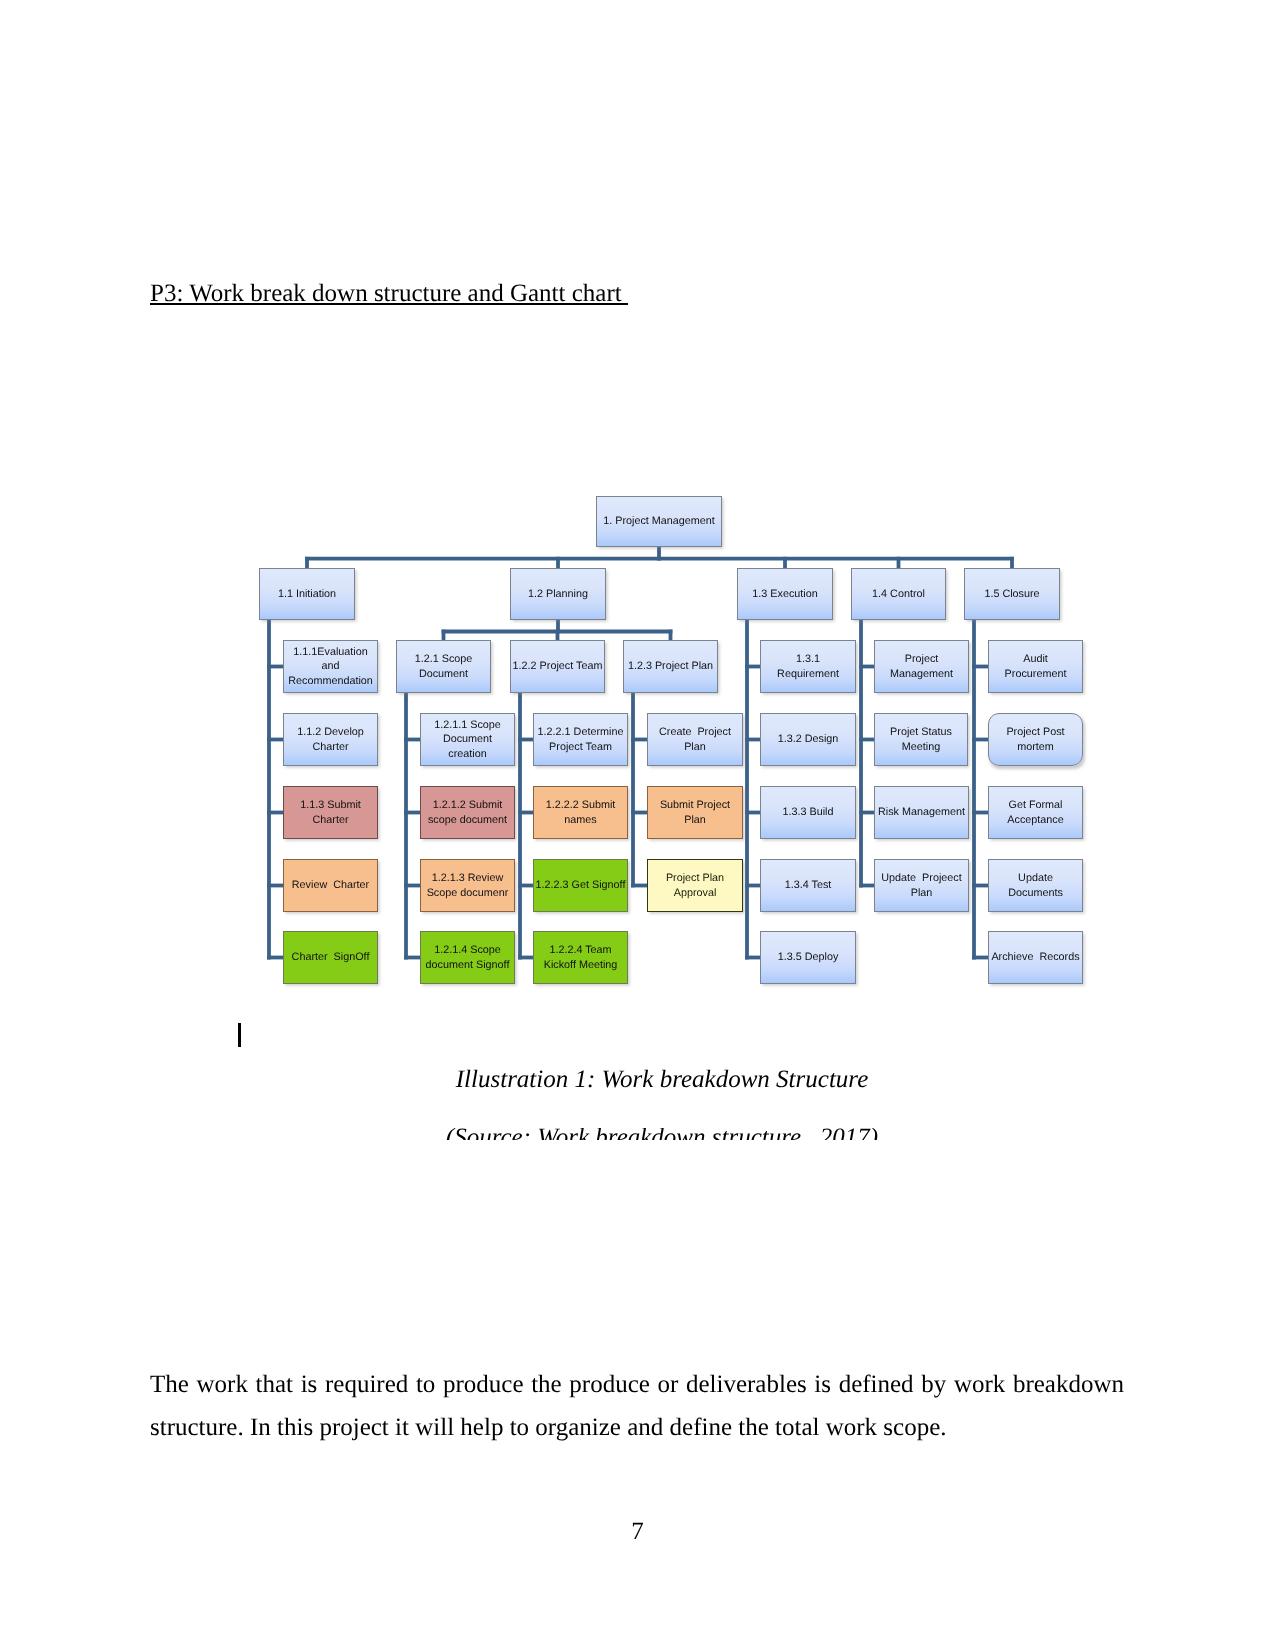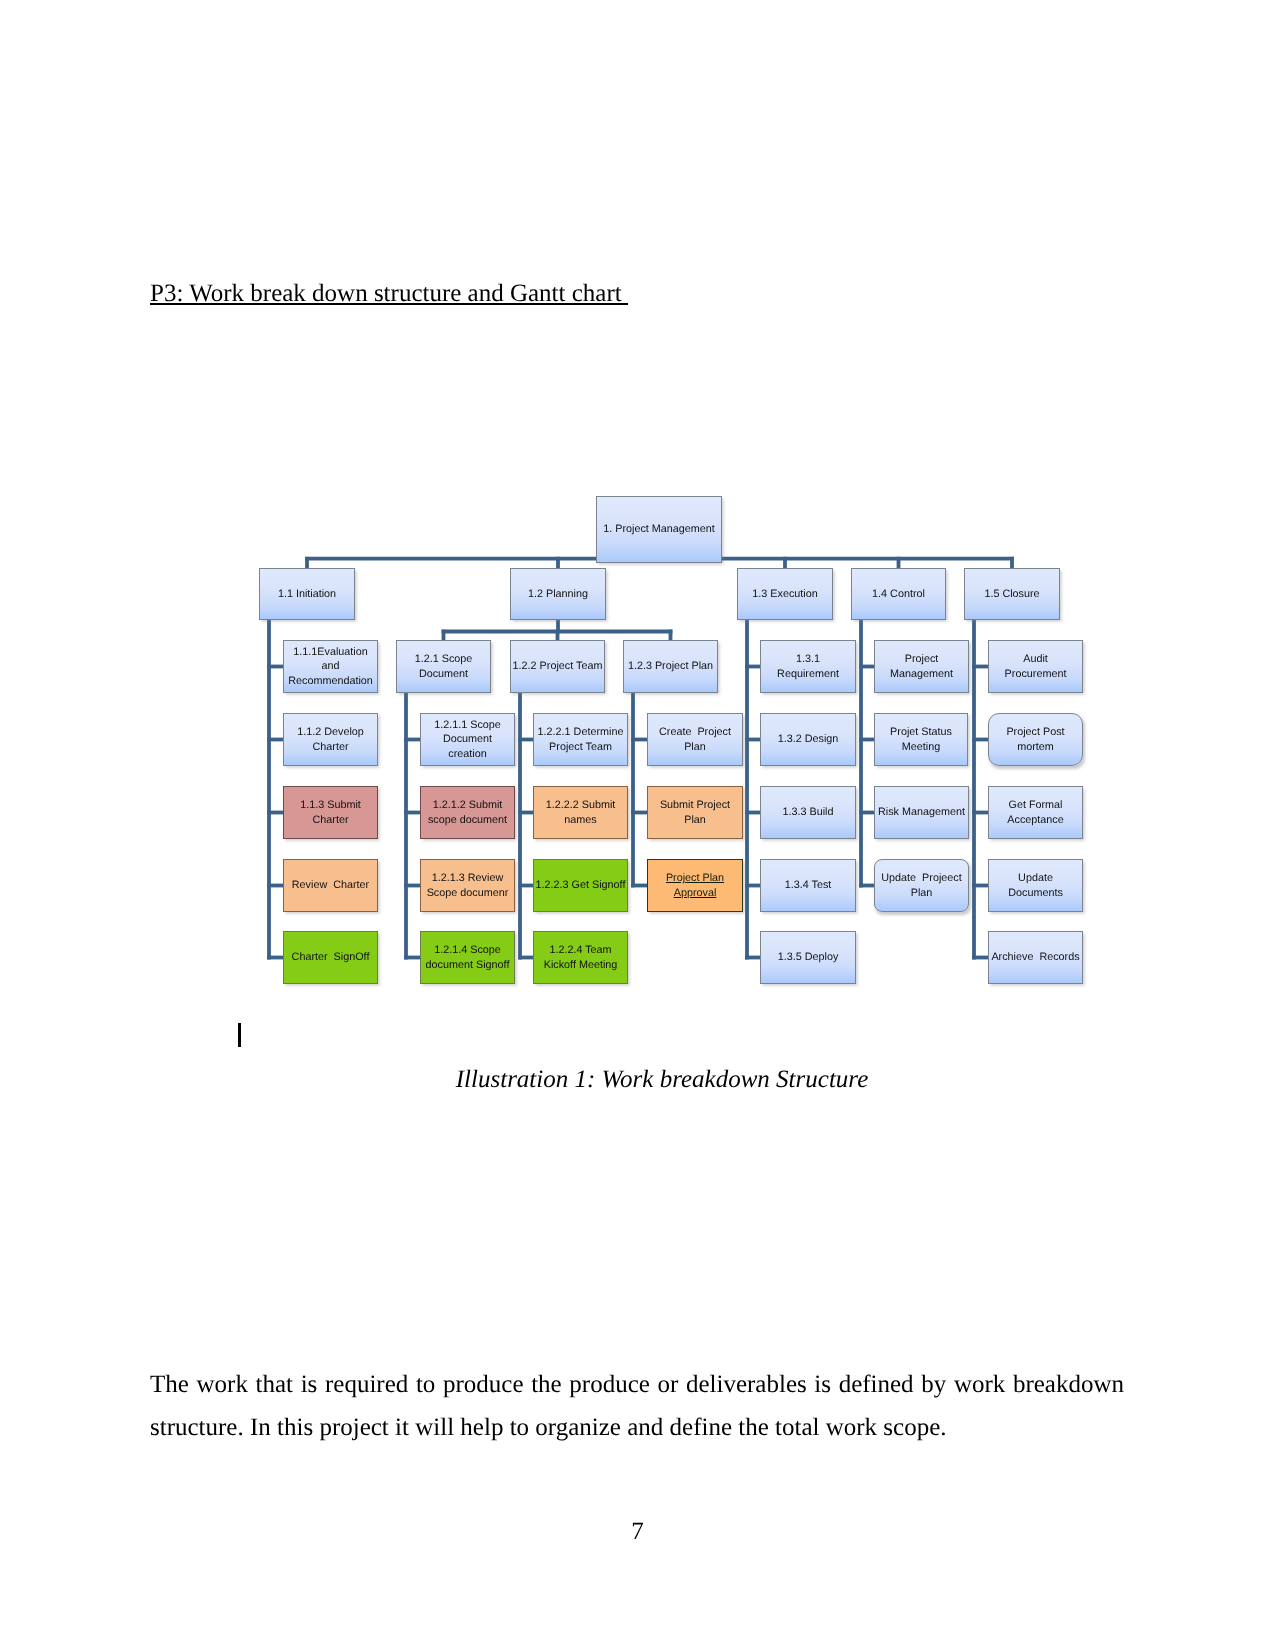--- a/index.html
+++ b/index.html
@@ -39,21 +39,21 @@
         -webkit-font-smoothing:antialiased;text-rendering:geometricPrecision;will-change:transform;
         border:1px solid #7b838f;
         box-shadow:1.6px 2.2px 3px rgba(125,125,130,.40);}
   .node span{display:block;padding:0 1px;}
   .n-blue{background:linear-gradient(180deg,#dfe9fc 0%,#d9e4fb 40%,#c7d9fb 75%,#aac9fb 100%);}
   .n-red{background:#d69795;border-color:#6e4b4a;}
   .n-orange{background:#f7be8e;border-color:#8a6240;}
   .n-green{background:#c3d397;border-color:#6e7a50;}
   .n-dark{background:#4e6223;border-color:#2e3a14;color:#141a06;}
 </style>
-<style>.n-blue{background:linear-gradient(180deg,#dfe9fc 0%,#d9e4fb 40%,#c7d9fb 75%,#aac9fb 100%);}.n-red{background:#d69795;}.n-orange{background:#f7be8e;}.n-green{background:#84cc16;}.n-dark{background:#fdba74;text-decoration:underline;}.node{border-color:#7b838f;}.n-red{border-color:#6e4b4a;}.n-orange{border-color:#8a6240;}.n-green{border-color:#6e7a50;}.n-dark{border-color:#2e3a14;}</style></head>
+<style>.n-blue{background:linear-gradient(180deg,#dfe9fc 0%,#d9e4fb 40%,#c7d9fb 75%,#aac9fb 100%);}.n-red{background:#d69795;}.n-orange{background:#f7be8e;}.n-green{background:#84cc16;}.n-dark{background:#fef9c3;}.node{border-color:#7b838f;}.n-red{border-color:#6e4b4a;}.n-orange{border-color:#8a6240;}.n-green{border-color:#6e7a50;}.n-dark{border-color:#2e3a14;}</style></head>
 <body>
 
 <div class="page">
 
 
   <p class="para" id="para-heading"><span class="u">P3: Work break down structure and Gantt chart </span></p>
 
   <div id="wbs">
       <svg id="wbs-lines" width="1275" height="1650">
         <line x1="659" y1="547" x2="659" y2="558.7" stroke="#3c6189" stroke-width="3.8" stroke-linecap="square"></line>
@@ -99,21 +99,21 @@
         <line x1="520" y1="739.5" x2="533" y2="739.5" stroke="#3c6189" stroke-width="3.8" stroke-linecap="square"></line>
         <line x1="520" y1="812.5" x2="533" y2="812.5" stroke="#3c6189" stroke-width="3.8" stroke-linecap="square"></line>
         <line x1="520" y1="885.5" x2="533" y2="885.5" stroke="#3c6189" stroke-width="3.8" stroke-linecap="square"></line>
         <line x1="520" y1="957.5" x2="533" y2="957.5" stroke="#3c6189" stroke-width="3.8" stroke-linecap="square"></line>
         <line x1="670.5" y1="631.5" x2="670.5" y2="640" stroke="#3c6189" stroke-width="3.8" stroke-linecap="square"></line>
         <line x1="633" y1="693" x2="633" y2="885.5" stroke="#3c6189" stroke-width="3.8" stroke-linecap="square"></line>
         <line x1="633" y1="739.5" x2="647" y2="739.5" stroke="#3c6189" stroke-width="3.8" stroke-linecap="square"></line>
         <line x1="633" y1="812.5" x2="647" y2="812.5" stroke="#3c6189" stroke-width="3.8" stroke-linecap="square"></line>
         <line x1="633" y1="885.5" x2="647" y2="885.5" stroke="#3c6189" stroke-width="3.8" stroke-linecap="square"></line>
       </svg>
-      <div class="node n-blue" style="left: 596px; top: 496px; width: 126px; height: 67px;"><span>1. Project Management</span></div>
+      <div class="node n-blue" style="left: 596px; top: 496px; width: 126px; height: 51px;"><span>1. Project Management</span></div>
       <div class="node n-blue" style="left: 259px; top: 568px; width: 96px; height: 52px;"><span>1.1 Initiation</span></div>
       <div class="node n-blue" style="left: 510px; top: 568px; width: 96px; height: 52px;"><span>1.2 Planning</span></div>
       <div class="node n-blue" style="left: 737px; top: 568px; width: 96px; height: 52px;"><span>1.3 Execution</span></div>
       <div class="node n-blue" style="left: 851px; top: 568px; width: 95px; height: 52px;"><span>1.4 Control</span></div>
       <div class="node n-blue" style="left: 964px; top: 568px; width: 96px; height: 52px;"><span>1.5 Closure</span></div>
       <div class="node n-blue" style="left: 283px; top: 640px; width: 95px; height: 53px;"><span>1.1.1Evaluation
 and
 Recommendation</span></div>
       <div class="node n-blue" style="left: 283px; top: 713px; width: 95px; height: 53px;"><span>1.1.2 Develop
 Charter</span></div>
@@ -125,21 +125,21 @@
 Requirement</span></div>
       <div class="node n-blue" style="left: 760px; top: 713px; width: 96px; height: 53px;"><span>1.3.2 Design</span></div>
       <div class="node n-blue" style="left: 760px; top: 786px; width: 96px; height: 53px;"><span>1.3.3 Build</span></div>
       <div class="node n-blue" style="left: 760px; top: 859px; width: 96px; height: 53px;"><span>1.3.4 Test</span></div>
       <div class="node n-blue" style="left: 760px; top: 931px; width: 96px; height: 53px;"><span>1.3.5 Deploy</span></div>
       <div class="node n-blue" style="left: 874px; top: 640px; width: 95px; height: 53px;"><span>Project
 Management</span></div>
       <div class="node n-blue" style="left: 874px; top: 713px; width: 94px; height: 53px;"><span>Projet Status
 Meeting</span></div>
       <div class="node n-blue" style="left: 874px; top: 786px; width: 95px; height: 53px;"><span>Risk Management</span></div>
-      <div class="node n-blue" style="left: 874px; top: 859px; width: 95px; height: 53px; border-radius: 8px;"><span>Update  Projeect
+      <div class="node n-blue" style="left: 874px; top: 859px; width: 95px; height: 53px;"><span>Update  Projeect
 Plan</span></div>
       <div class="node n-blue" style="left: 988px; top: 640px; width: 95px; height: 53px;"><span>Audit
 Procurement</span></div>
       <div class="node n-blue" style="left: 988px; top: 713px; width: 95px; height: 53px; border-radius: 11px;"><span>Project Post
 mortem</span></div>
       <div class="node n-blue" style="left: 988px; top: 786px; width: 95px; height: 53px;"><span>Get Formal
 Acceptance</span></div>
       <div class="node n-blue" style="left: 988px; top: 859px; width: 95px; height: 53px;"><span>Update
 Documents</span></div>
       <div class="node n-blue" style="left: 988px; top: 931px; width: 95px; height: 53px;"><span>Archieve  Records</span></div>
@@ -167,17 +167,20 @@
 Plan</span></div>
       <div class="node n-orange" style="left: 647px; top: 786px; width: 96px; height: 53px;"><span>Submit Project
 Plan</span></div>
       <div class="node n-dark" style="left: 647px; top: 859px; width: 96px; height: 53px;"><span>Project Plan
 Approval</span></div>
     </div>
 
   <div id="text-cursor"></div>
 
   <div class="caption" id="caption-1">Illustration 1: Work breakdown Structure</div>
+  <div id="caption-clip">
+    <div class="caption" id="caption-src">(Source: Work breakdown structure , 2017)</div>
+  </div>
 
   <p class="para" id="para-closing">The work that is required to produce the produce or deliverables is defined by work breakdown structure. In this project it will help to organize and define the total work scope.</p>
 
   <div id="page-number">7</div>
 </div>
 
 </body></html>

